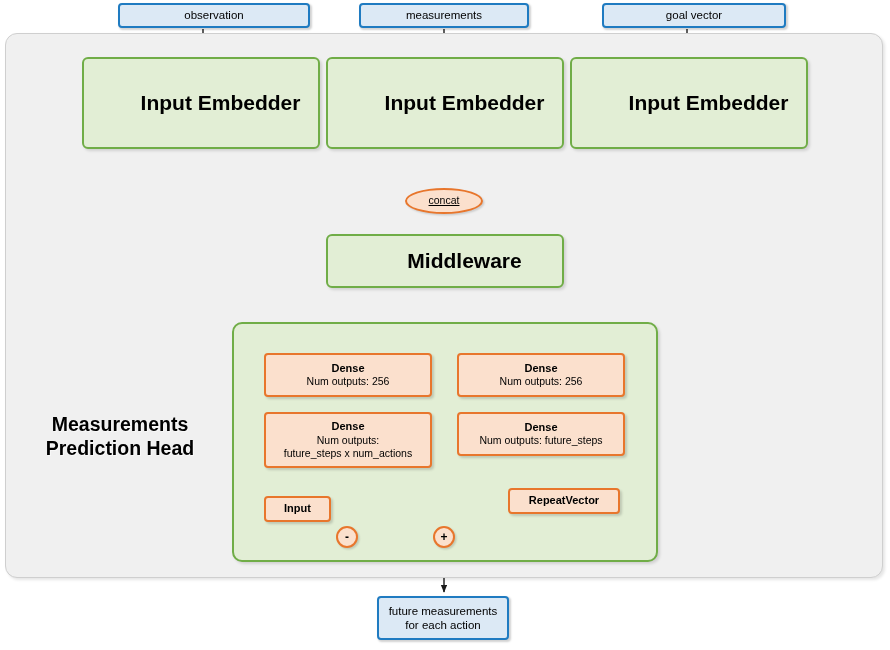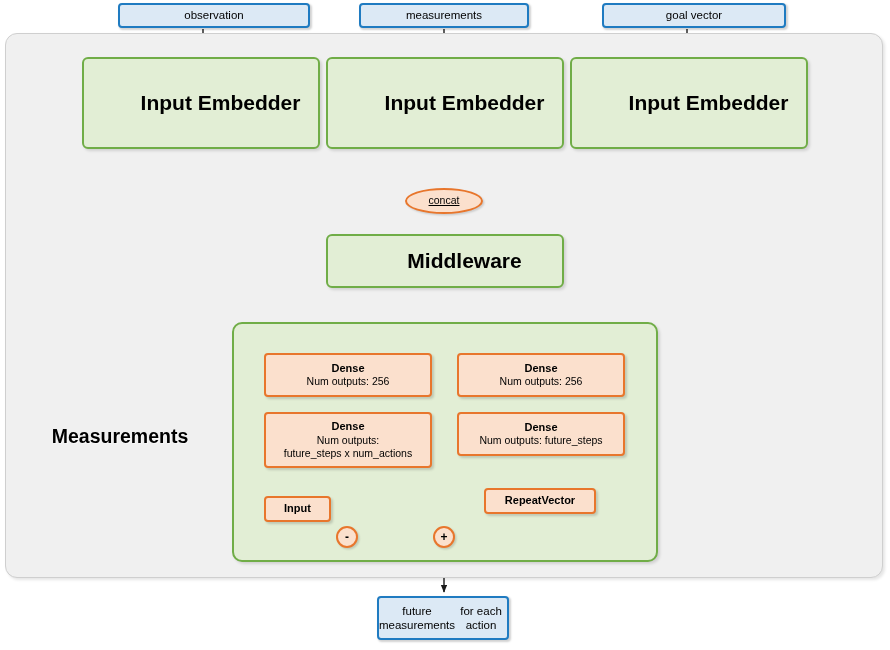--- a/index.html
+++ b/index.html
@@ -95,21 +95,21 @@
     font-size: 10.5px;
     flex-direction: column;
     box-shadow: 2px 2px 2.5px rgba(0,0,0,0.16);
   }
   .op-box .op-title { font-weight: bold; font-size: 11px; }
   #dense-left-1  { left: 264px; top: 353px; width: 168px; height: 44px; }
   #dense-right-1 { left: 457px; top: 353px; width: 168px; height: 44px; }
   #dense-left-2  { left: 264px; top: 412px; width: 168px; height: 56px; }
   #dense-right-2 { left: 457px; top: 412px; width: 168px; height: 44px; }
   #mean-box      { left: 264px; top: 496px; width: 67px;  height: 26px; }
-  #repeat-vector { left: 484px; top: 488px; width: 112px; height: 26px; align-items: center; }
+  #repeat-vector { left: 508px; top: 488px; width: 112px; height: 26px; align-items: center; }
   
   #concat-node {
     left: 405px; top: 188px; width: 78px; height: 26px;
     background: #fbe0cd;
     border: 2px solid #e8762c;
     border-radius: 50%;
     font-size: 10.5px;
     box-shadow: 1.5px 1.5px 2px rgba(0,0,0,0.15);
     text-decoration: underline;
   }
@@ -167,20 +167,21 @@
     <path d="M687,149 L687,154 Q687,161 680,161 L451,161"></path>
   </g>
 </svg>
 
 <div class="node" id="outer-container"></div>
 
 <div class="node green-box" id="prediction-head-container"></div>
 
 <div class="node" id="prediction-head-label">
   <span>Measurements</span>
+  <span>Prediction Head</span>
 </div>
 
 <div class="node io-box" id="input-observation">
   <span>observation</span>
 </div>
 <div class="node io-box" id="input-measurements">
   <span>measurements</span>
 </div>
 <div class="node io-box" id="input-goal-vector">
   <span>goal vector</span>
@@ -230,17 +231,17 @@
 </div>
 
 <div class="node op-circle" id="minus-node">
   <span>-</span>
 </div>
 <div class="node op-circle" id="plus-node">
   <span>+</span>
 </div>
 
 <div class="node io-box" id="output-future-measurements">
-  <div style="display:flex;flex-direction:row;text-align:center;">
+  <div style="display:flex;flex-direction:column;text-align:center;">
     <span>future measurements</span>
     <span>for each action</span>
   </div>
 </div>
 
 </body></html>

